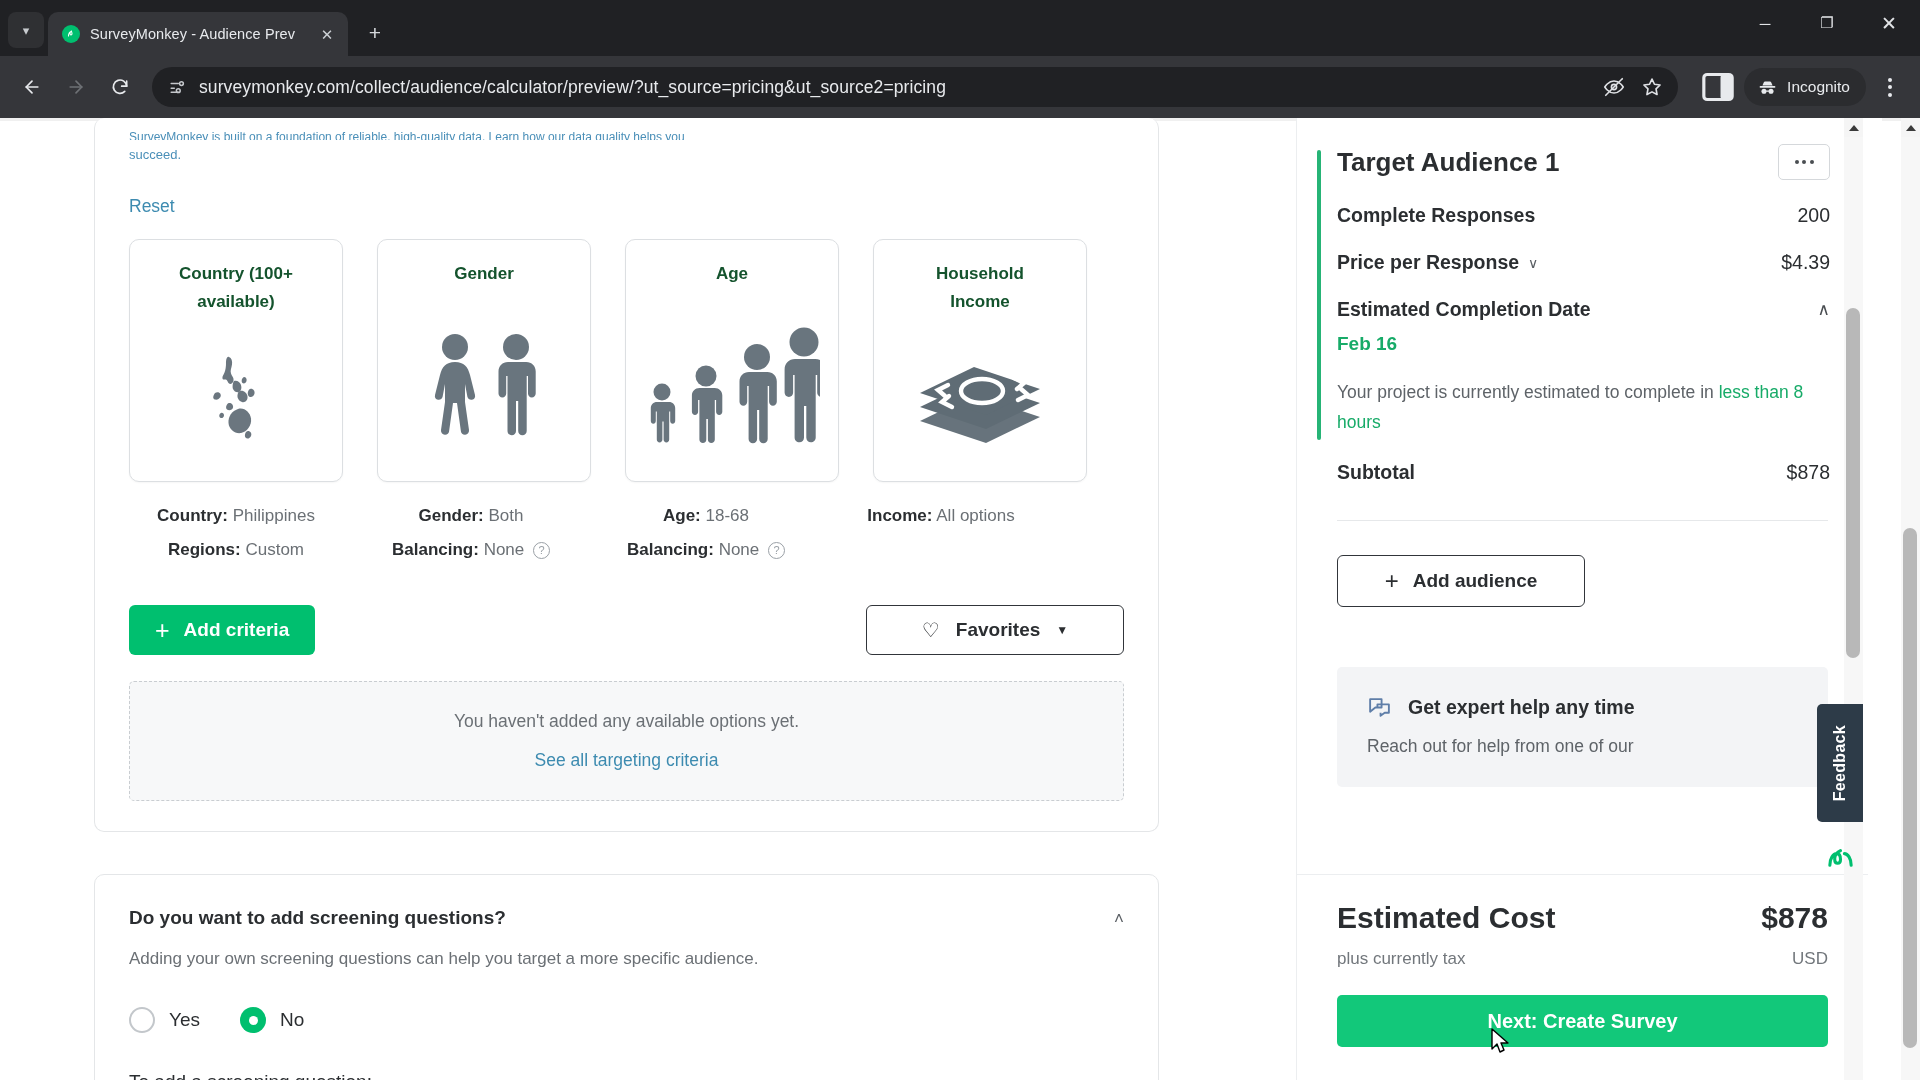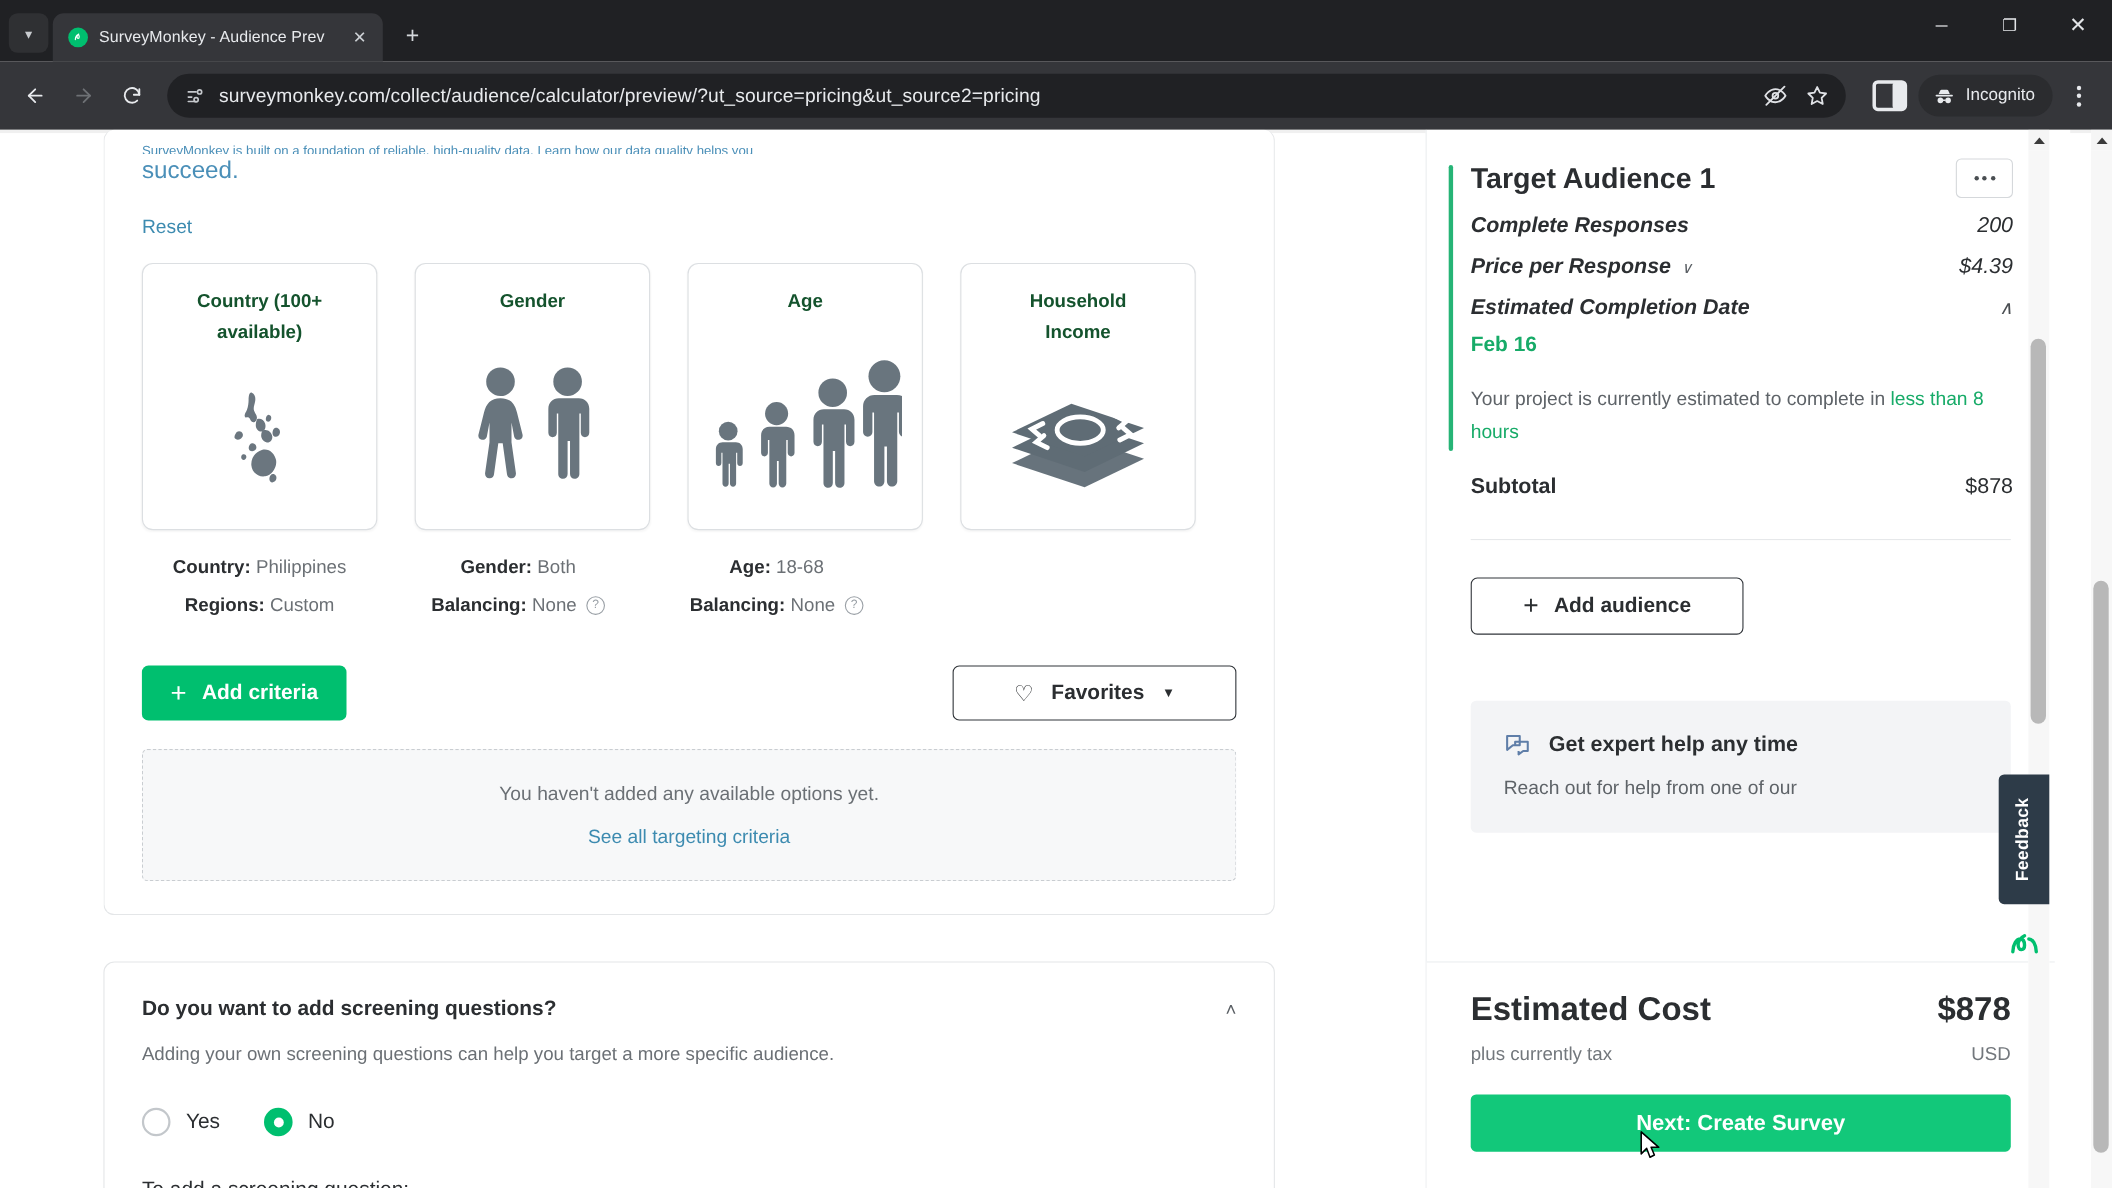--- a/index.html
+++ b/index.html
@@ -108,21 +108,21 @@
   .card-panel {
     background:#fff; border:1px solid #e4e6e8; border-radius: 10px;
     border-top: none;
     padding: 0 34px 30px 34px;
     position: relative;
   }
   .intro-line {
     color: #4a8fb8; font-size: 12px; line-height: 34px;
     height: 22px; overflow: hidden; padding-top: 2px;
   }
-  .intro-line2 { color:#4a8fb8; font-size:22px; line-height:30px; }
+  .intro-line2 { color:#4a8fb8; font-size:13px; line-height:30px; }
   .reset-link { color: #3d8bb0; font-size: 17.5px; margin-top: 26px; display:inline-block; }
 
   .crit-row { display: flex; gap: 34px; margin-top: 22px; }
   .crit-card {
     width: 214px; height: 243px; border: 1px solid #dcdfe2; border-radius: 10px;
     background: #fff; display: flex; flex-direction: column; align-items: center;
     padding-top: 20px; box-shadow: 0 1px 2px rgba(0,0,0,.04);
   }
   .crit-title {
     font-size: 17px; color: #14532d; font-weight: 700; text-align: center;
@@ -201,21 +201,21 @@
     background: #26b476; border-radius: 3px;
   }
   .aud-head { display: flex; align-items: center; justify-content: space-between; }
   .aud-title { font-size: 26px; font-weight: 700; color: #2b2e31; }
   .kebab-btn {
     width: 52px; height: 36px; border: 1px solid #d5d8db; border-radius: 5px; background:#fff;
     display: flex; align-items: center; justify-content: center; gap: 3.5px;
   }
   .kebab-btn i { width: 4px; height: 4px; border-radius: 50%; background: #4a4e52; display:block;}
 
-  .aud-row { display: flex; align-items: center; justify-content: space-between; margin-top: 14px; font-style: italic; }
+  .aud-row { display: flex; align-items: center; justify-content: space-between; margin-top: 24px; }
   .aud-label { font-size: 19.5px; font-weight: 700; color: #2b2e31; display: flex; align-items: center; gap: 9px;}
   .aud-val { font-size: 19.5px; color: #2b2e31; font-weight: 400; }
   .chev { font-size: 14px; color: #5a5f64; font-weight: 400; }
   .chev-up { font-size: 17px; color: #4a4e52; }
   .aud-date { font-size: 19px; color: #17ab68; font-weight: 700; margin-top: 12px; }
   .aud-note { font-size: 17.5px; color: #5e6368; margin-top: 22px; line-height: 30px; }
   .aud-note .hl { color: #17ab68; }
   .aud-subtotal { display: flex; justify-content: space-between; margin-top: 24px; }
   .aud-subtotal .l { font-size: 19.5px; font-weight: 700; color: #2b2e31; }
   .aud-subtotal .r { font-size: 19.5px; color: #2b2e31; }
@@ -515,20 +515,26 @@
                 <b>Age:</b>
                 <span>18-68</span>
               </div>
               <div class="label-line">
                 <b>Balancing:</b>
                 <span>None</span>
                 <span class="help-q">?</span>
               </div>
             </div>
 
+            <div class="label-col">
+              <div class="label-line">
+                <b>Income:</b>
+                <span>All options</span>
+              </div>
+            </div>
           </div>
 
           
           <div class="actions-row">
             <button class="btn-add-criteria">
               <span class="plus">+</span>
               <span>Add criteria</span>
             </button>
             <button class="btn-favorites">
               <span class="heart">♡</span>

